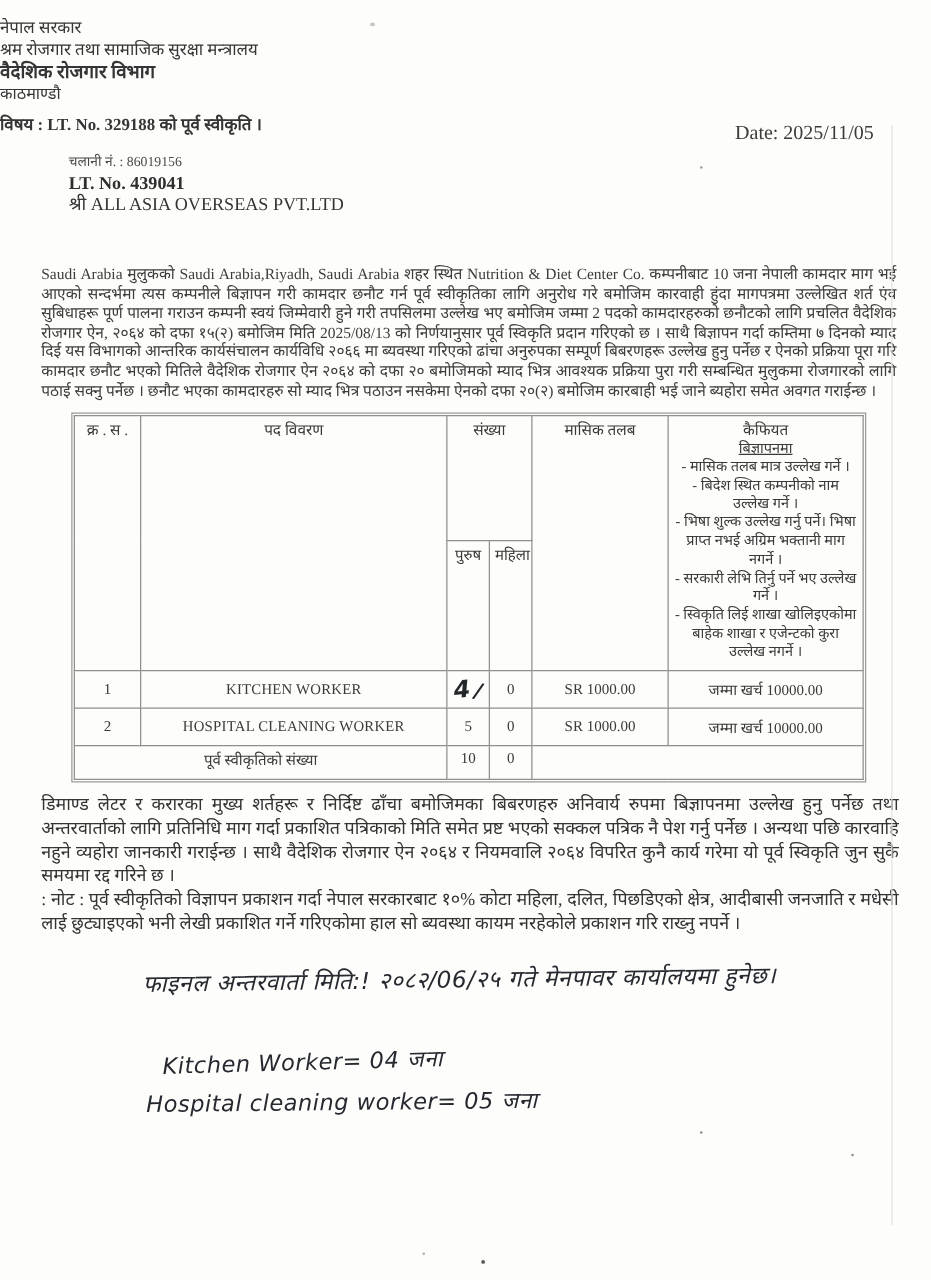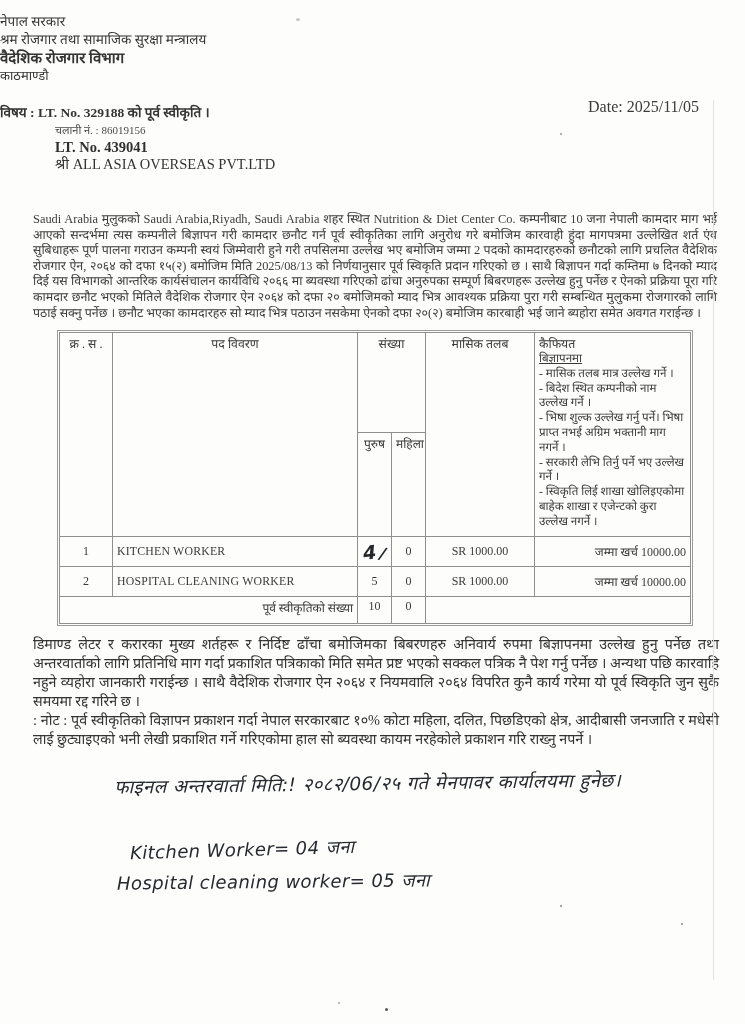--- a/index.html
+++ b/index.html
@@ -9,41 +9,41 @@
     background:#fdfdfb;
     font-family:"Liberation Serif","DejaVu Sans",serif;
     color:#353535;
     overflow:hidden;
   }
   
   .gov-header{position:absolute;top:13px;left:0;width:745px;text-align:left;line-height:18px;}
   .gov-header .l1{font-size:13.5px;}
   .gov-header .l2{font-size:13.5px;}
   .gov-header .l3{font-size:15px;font-weight:bold;}
-  .gov-header .l4{font-size:13px;}
-  .gov-header .subject{font-size:13.5px;font-weight:bold;margin-top:19px;}
+  .gov-header .l4{font-size:13px;font-family:Liberation Mono, monospace;}
+  .gov-header .subject{font-size:13.5px;font-weight:bold;margin-top:6px;}
   .date-line{position:absolute;top:98px;right:46px;font-size:16px;color:#3b3b3b;}
   
   .ref-block{position:absolute;top:122px;left:55px;line-height:17px;}
   .ref-chalani{font-size:11px;color:#4a4a4a;}
   .ref-lt{font-size:14.5px;font-weight:bold;color:#2f2f2f;}
   .ref-addressee{font-size:14.5px;color:#333;}
   
   .para1{position:absolute;top:212px;left:33px;width:684px;
     font-size:12.4px;line-height:15.6px;text-align:justify;color:#3c3c3c;}
   .para2{position:absolute;top:635px;left:33px;width:686px;
     font-size:14.3px;line-height:19px;text-align:justify;color:#333;}
   .note-para{position:absolute;top:711px;left:33px;width:686px;
     font-size:14.3px;line-height:18.6px;text-align:justify;color:#333;}
   
   .table-outer{position:absolute;top:330px;left:57px;width:636px;
     border:1px solid #9a9a9a;padding:1px;box-sizing:border-box;background:#fdfdfb;}
   table.main{border-collapse:collapse;width:100%;table-layout:fixed;}
   table.main td{border:1px solid #8f8f8f;font-size:12px;color:#3a3a3a;
-    padding:2px 4px;vertical-align:top;overflow:hidden;}
+    padding:2px 4px;vertical-align:top;overflow:hidden;text-align:center;}
   td.c-sn{width:44px;}
   td.c-pos{width:236px;}
   td.c-male{width:40px;}
   td.c-female{width:41px;}
   td.c-sal{width:100px;}
   td.c-rem{width:147px;}
   tr.hdr-top{height:100px;}
   tr.hdr-sub{height:104px;}
   .th-txt{font-size:12.3px;}
   .hdr-top .c-sn{text-align:center;}

